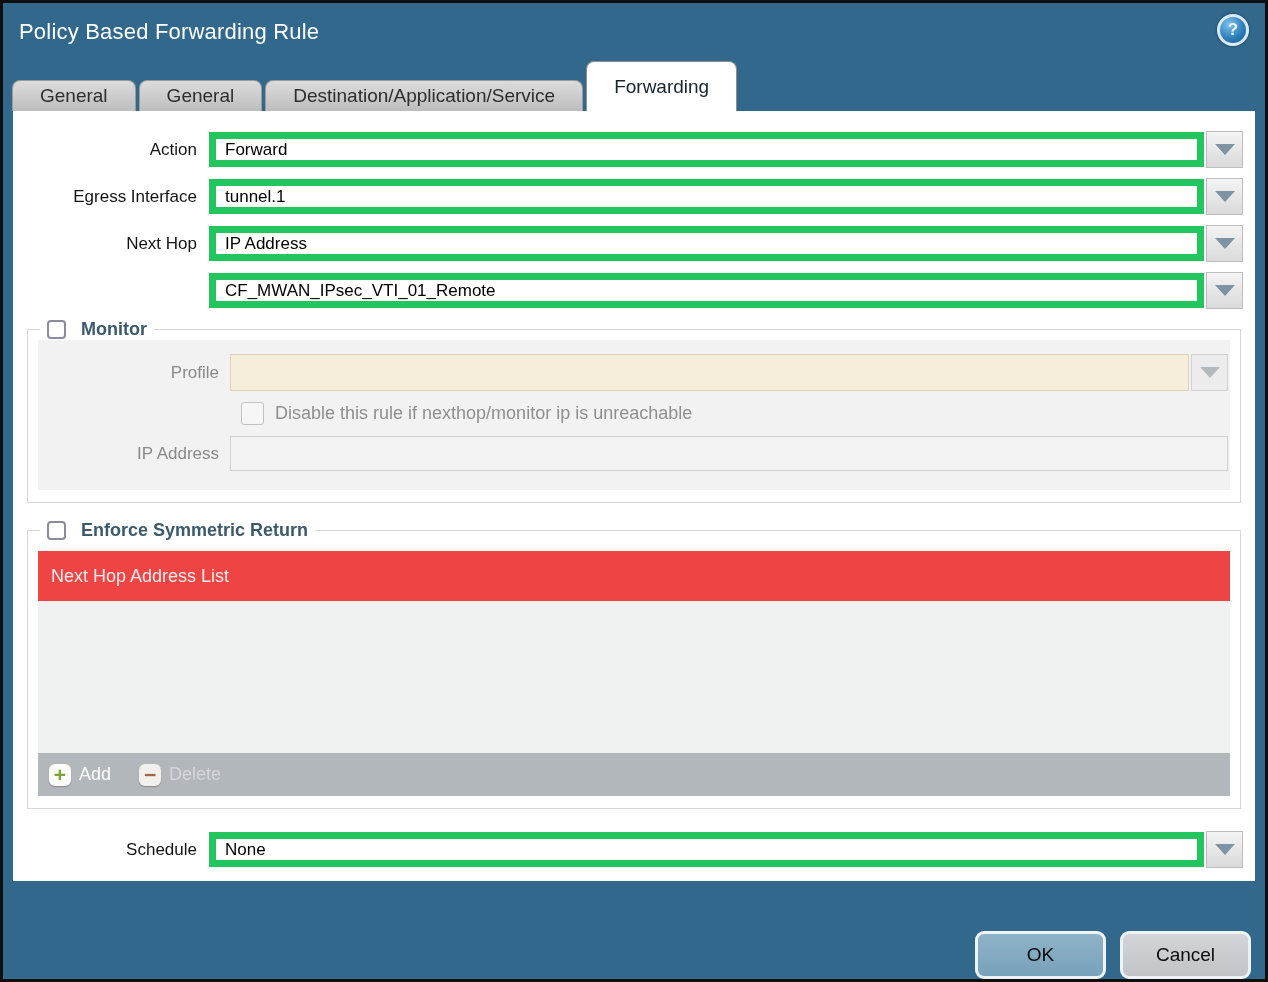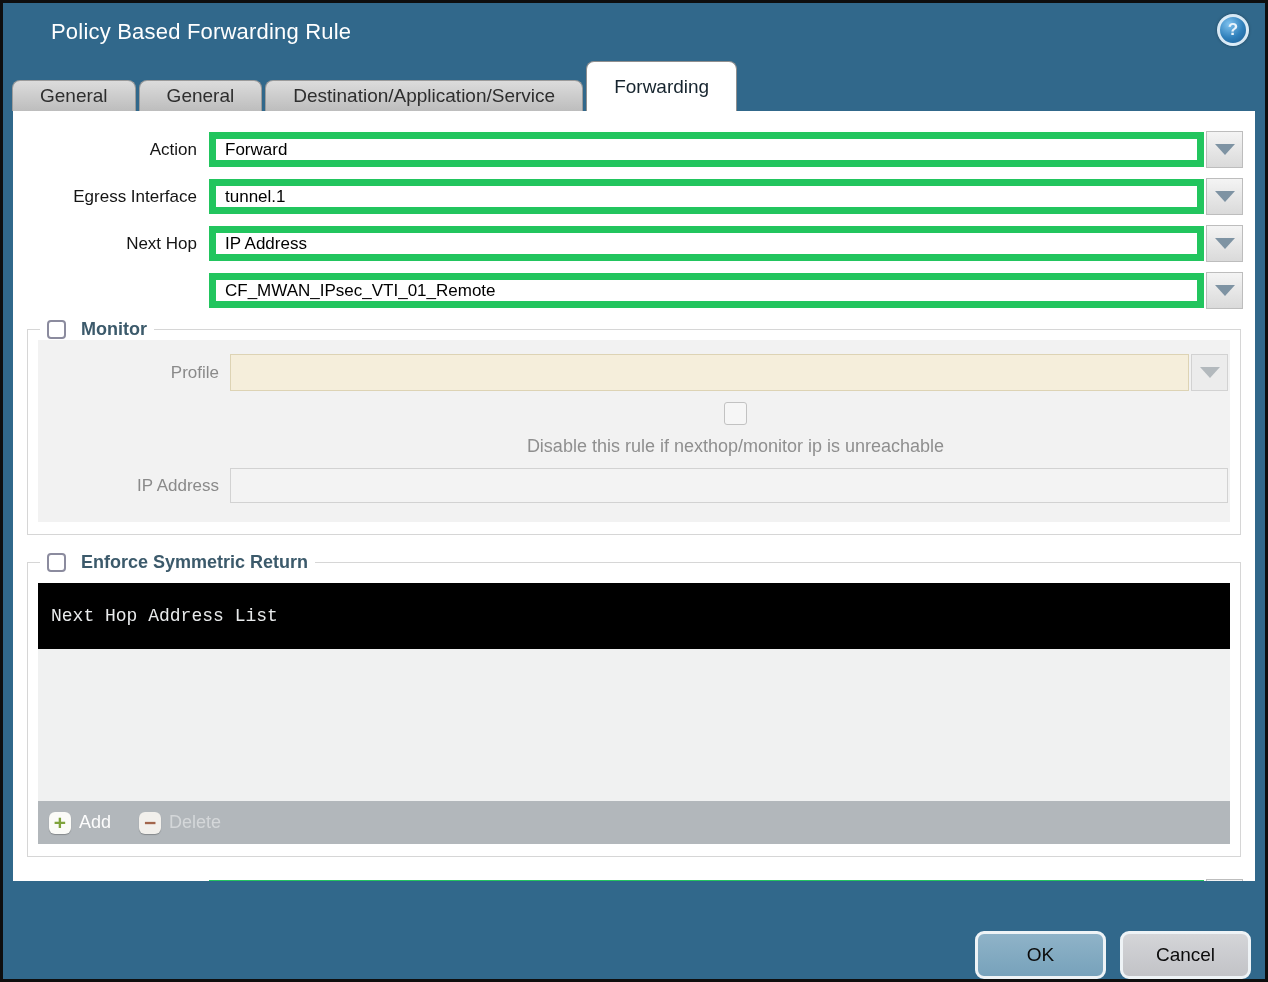--- a/index.html
+++ b/index.html
@@ -14,21 +14,20 @@
     position:relative;
   }
 
   
   .titlebar{
     height:58px; flex:0 0 58px;
     display:flex; align-items:center;
     padding:0 16px;
     color:#fff; font-size:22px; letter-spacing:.2px;
     position:relative;
-    margin-left:32px;
   }
   .help-icon{
     position:absolute; right:16px; top:11px;
     width:32px; height:32px; border-radius:50%;
     background:radial-gradient(circle at 35% 28%, #7fc2ef 0%, #2f7fba 55%, #1b5c92 100%);
     border:3px solid rgba(235,245,252,.9);
     box-shadow:0 0 3px rgba(0,0,0,.35);
     display:flex; align-items:center; justify-content:center;
     color:#eaf4fb; font-size:17px; font-weight:bold; cursor:pointer;
   }
@@ -85,29 +84,29 @@
   .checkbox{
     width:19px; height:19px; background:#fff;
     border:2px solid #8b8b9e; border-radius:4px; cursor:pointer; flex:0 0 auto;
   }
 
   
   .panel{ background:#f2f2f2; padding:9px 0 14px 0; }
   .prow{ display:flex; align-items:center; margin:5px 0; padding-right:2px; }
   .prow-label{ width:192px; text-align:right; padding-right:11px; font-size:17px; color:#8a8a8a; white-space:nowrap; }
   .profile-input{ flex:1; height:37px; background:#f5eedb; border:1px solid #ddd3b4; padding:0 8px; font-size:17px; font-family:inherit; color:#555; outline:none; }
-  .disable-row{ display:flex; align-items:center; gap:11px; margin:11px 0 11px 203px;flex-direction:column; }
+  .disable-row{ display:flex; align-items:center; gap:11px; margin:11px 0 11px 203px; }
   .checkbox.disabled{ width:23px; height:23px; border:1px solid #c2c2c2; background:#f6f6f6; border-radius:3px; cursor:default; }
   .disable-label{ font-size:18px; color:#8f8f8f; }
   .ip-input{ flex:1; height:35px; background:#f3f3f3; border:1px solid #d2d2d2; padding:0 8px; font-size:17px; font-family:inherit; color:#555; outline:none; }
 
   
   .esr-fieldset{ margin-top:17px; }
   .nh-table{ margin-top:10px; }
-  .nh-thead{ background:#000000; color:#e9ebec; font-size:18px; height:66px; display:flex; align-items:center; padding:0 13px;font-family:Liberation Mono, monospace; }
+  .nh-thead{ background:#ef4444; color:#e9ebec; font-size:18px; height:50px; display:flex; align-items:center; padding:0 13px; }
   .nh-tbody{ height:152px; background:#f0f1f1; }
   .nh-tfoot{ background:#b2b7bb; height:43px; display:flex; align-items:center; gap:28px; padding:0 11px; }
   .tbl-btn{ display:flex; align-items:center; gap:8px; cursor:pointer; }
   .tbl-btn .ico{
     width:22px; height:22px; border-radius:6px; background:#fbfbf8;
     display:flex; align-items:center; justify-content:center;
     font-size:21px; font-weight:bold; line-height:20px;
     box-shadow:0 1px 1px rgba(0,0,0,.25);
   }
   .add-btn{ color:#fdfdfd; font-size:18px; }

